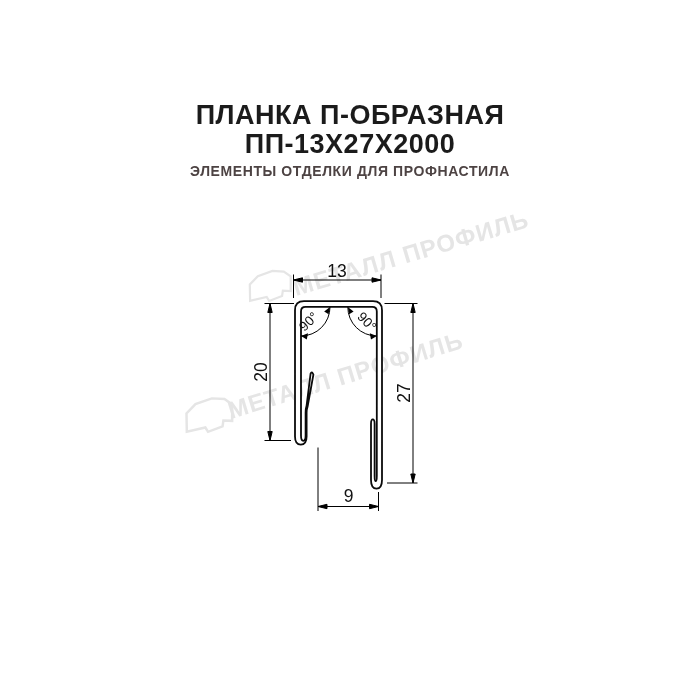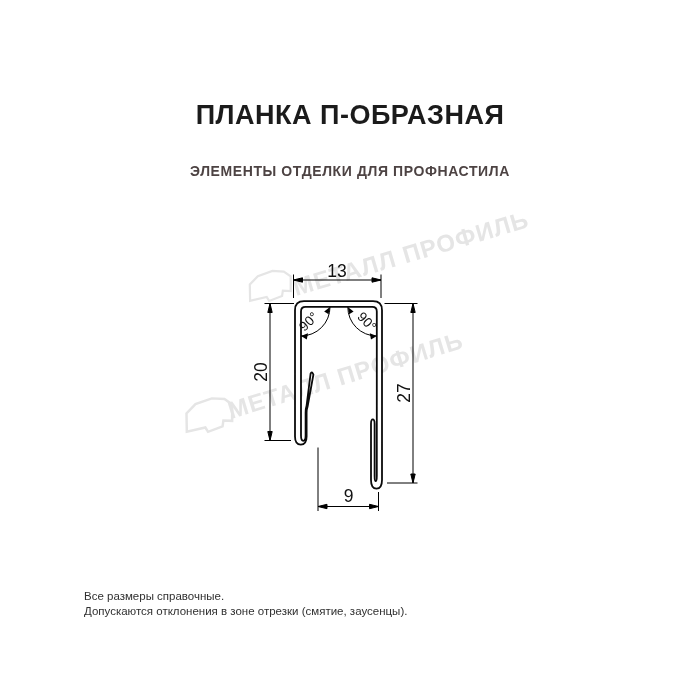--- a/index.html
+++ b/index.html
@@ -42,20 +42,21 @@
     font-size:24px;font-weight:700;letter-spacing:1px;
   }
 </style>
 </head>
 <body>
 
 <div class="page">
 
   <div class="titleblock">
     <div class="t-line">ПЛАНКА П-ОБРАЗНАЯ</div>
+    <div class="t-line">ПП-13Х27Х2000</div>
   </div>
   <div class="subtitle">ЭЛЕМЕНТЫ ОТДЕЛКИ ДЛЯ ПРОФНАСТИЛА</div>
 
   <svg width="700" height="700" viewBox="0 0 700 700" style="position:absolute;left:0;top:0;">
 
     <g stroke="none" fill="#e5e5e5">
 
       <g>
         <path transform="translate(244,276) rotate(-10) scale(0.85)" d="M 2,30 L 5,11 L 16,3 L 34,0 L 47,3 L 54,10 L 51,27 L 42,25 L 40,31 L 24,34 L 22,29 Z" fill="none" stroke="#e5e5e5" stroke-width="2.6"></path>
       </g>
@@ -143,18 +144,14 @@
     <text class="ang" x="309" y="326" text-anchor="middle" transform="rotate(-45 309 322)">90°</text>
 
     <g stroke="#000" stroke-width="1" fill="none">
       <path d="M 376.8,336 A 29 29 0 0 1 347.8,307"></path>
       <polygon fill="#000" stroke="none" points="376.8,336 369.8,333.2 371,339.6"></polygon>
       <polygon fill="#000" stroke="none" points="347.8,307 353.6,311.5 349.2,314.2"></polygon>
     </g>
     <text class="ang" x="366.5" y="326" text-anchor="middle" transform="rotate(45 366.5 322)">90°</text>
   </svg>
 
-  <div class="notes">
-    <div>Все размеры справочные.</div>
-    <div>Допускаются отклонения в зоне отрезки (смятие, заусенцы).</div>
-  </div>
 
 </div>
 
 </body></html>

